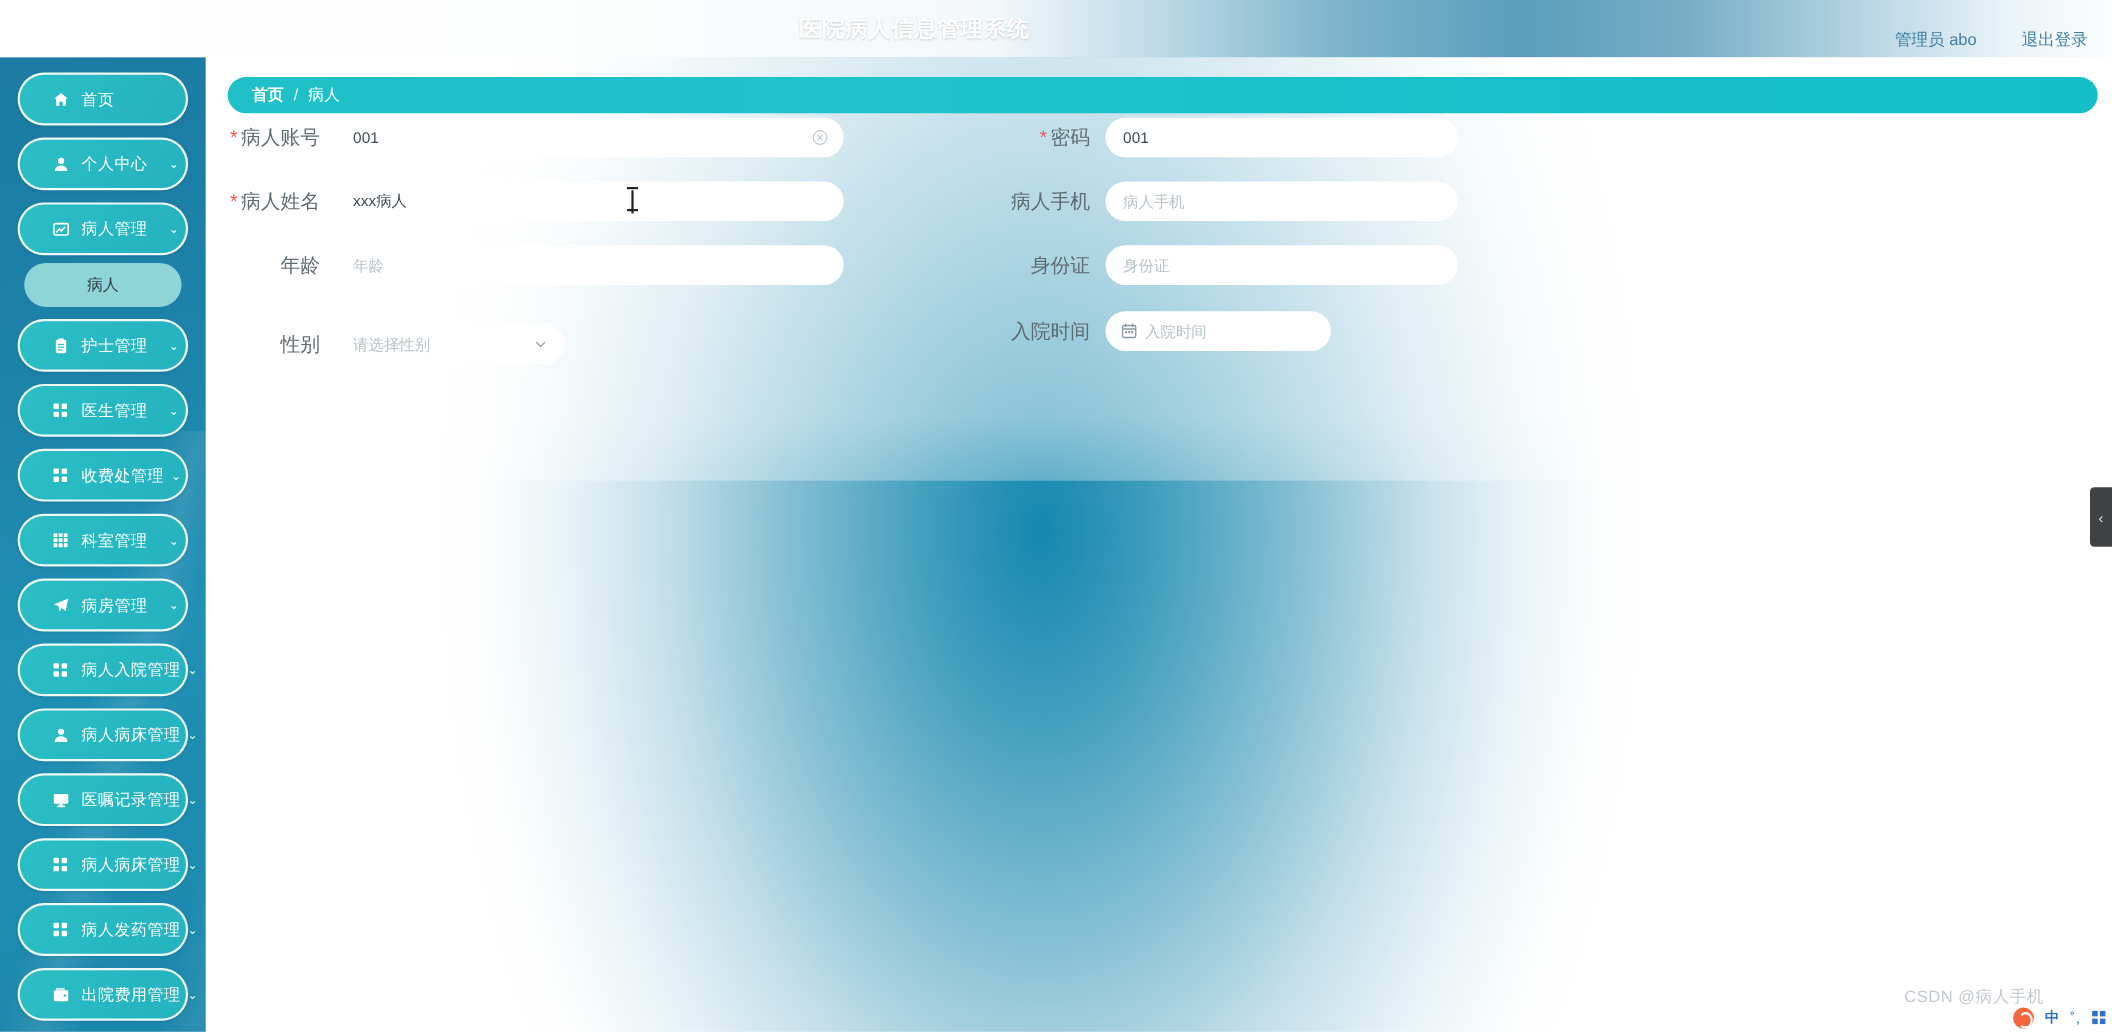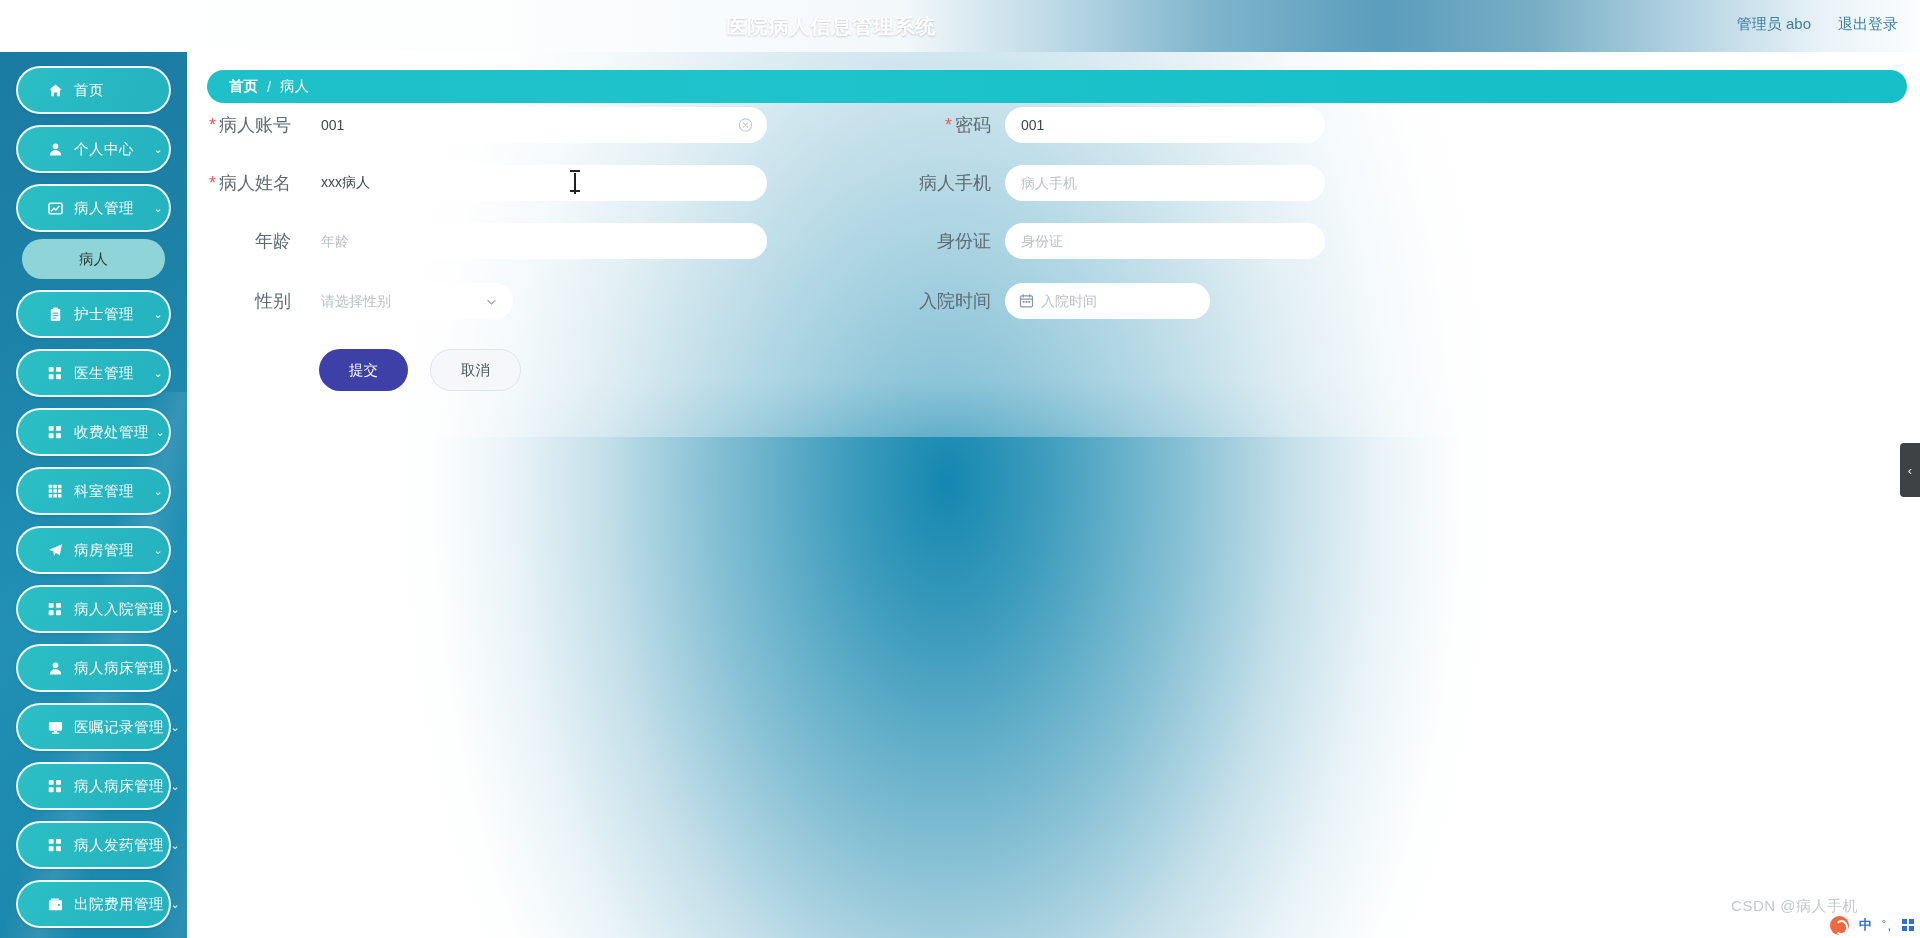--- a/index.html
+++ b/index.html
@@ -20,22 +20,22 @@
     z-index: 40;
   }
   #topbar-title {
     position: absolute; left: 0; top: 0; width: 1663px; height: 52px;
     display: flex; align-items: center; justify-content: center;
     color: #ffffff; font-size: 20px; font-weight: bold;
     letter-spacing: 1px;
     text-shadow: 0 1px 2px rgba(0,0,0,.18);
   }
   #topbar-right {
-    position: absolute; right: 22px; top: 4px; height: 40px;
-    display: flex; align-items: center; gap: 27px;
+    position: absolute; right: 22px; top: 16px; height: 40px;
+    display: flex; align-items: center; gap: 41px;
     font-size: 15px; color: #3b7fa3;
   }
   #topbar-right span { cursor: pointer; white-space: nowrap; }
 
   
   #sidebar {
     position: absolute; left: 0; top: 52px; width: 187px; height: 886px;
     background: linear-gradient(160deg, #1b7ba3 0%, #1d82a8 30%, #2090b4 60%, #1b86ab 100%);
     overflow: hidden;
     z-index: 30;
@@ -407,21 +407,21 @@
         <div class="f-ctrl" style="width: 462px;">
           <input type="text" placeholder="病人姓名" readonly="" value="xxx病人" style="">
         </div>
       </div>
       <div class="form-row" style="left: 0px; top: 116px;">
         <div class="f-label"><span>年龄</span></div>
         <div class="f-ctrl" style="width: 462px;">
           <input type="text" placeholder="年龄" readonly="" style="">
         </div>
       </div>
-      <div class="form-row" style="left: 0px; top: 176px;">
+      <div class="form-row" style="left: 0px; top: 188px;">
         <div class="f-label"><span>性别</span></div>
         <div class="f-ctrl" style="width: 208px;">
           <input type="text" placeholder="请选择性别" readonly="" style="">
           <span class="chev"><svg width="13" height="13" viewBox="0 0 16 16">
               <path d="M3.5 6l4.5 4.5L12.5 6" fill="none" stroke="#9aa6ad" stroke-width="1.5" stroke-linecap="round" stroke-linejoin="round"></path>
             </svg></span>
         </div>
       </div>
       <div class="form-row" style="left: 700px; top: 0px;">
         <div class="f-label"><span class="req">*</span><span>密码</span></div>
@@ -452,24 +452,20 @@
               <rect x="4" y="8" width="2" height="2" fill="#8b979e"></rect>
               <rect x="7" y="8" width="2" height="2" fill="#8b979e"></rect>
               <rect x="10" y="8" width="2" height="2" fill="#8b979e"></rect>
             </svg></span>
         </div>
       </div>
     </div>
 
   <div id="text-caret"></div>
 
-  <div id="btn-row">
-    <button class="btn" id="btn-submit">提交</button>
-    <button class="btn" id="btn-cancel">取消</button>
-  </div>
 </div>
 
 <div id="collapse-handle">‹</div>
 
 <div id="watermark">CSDN @病人手机</div>
 
 <div id="ime-bar">
   <span class="ime-logo"></span>
   <span class="ime-cn">中</span>
   <span class="ime-dots">˚,</span>

